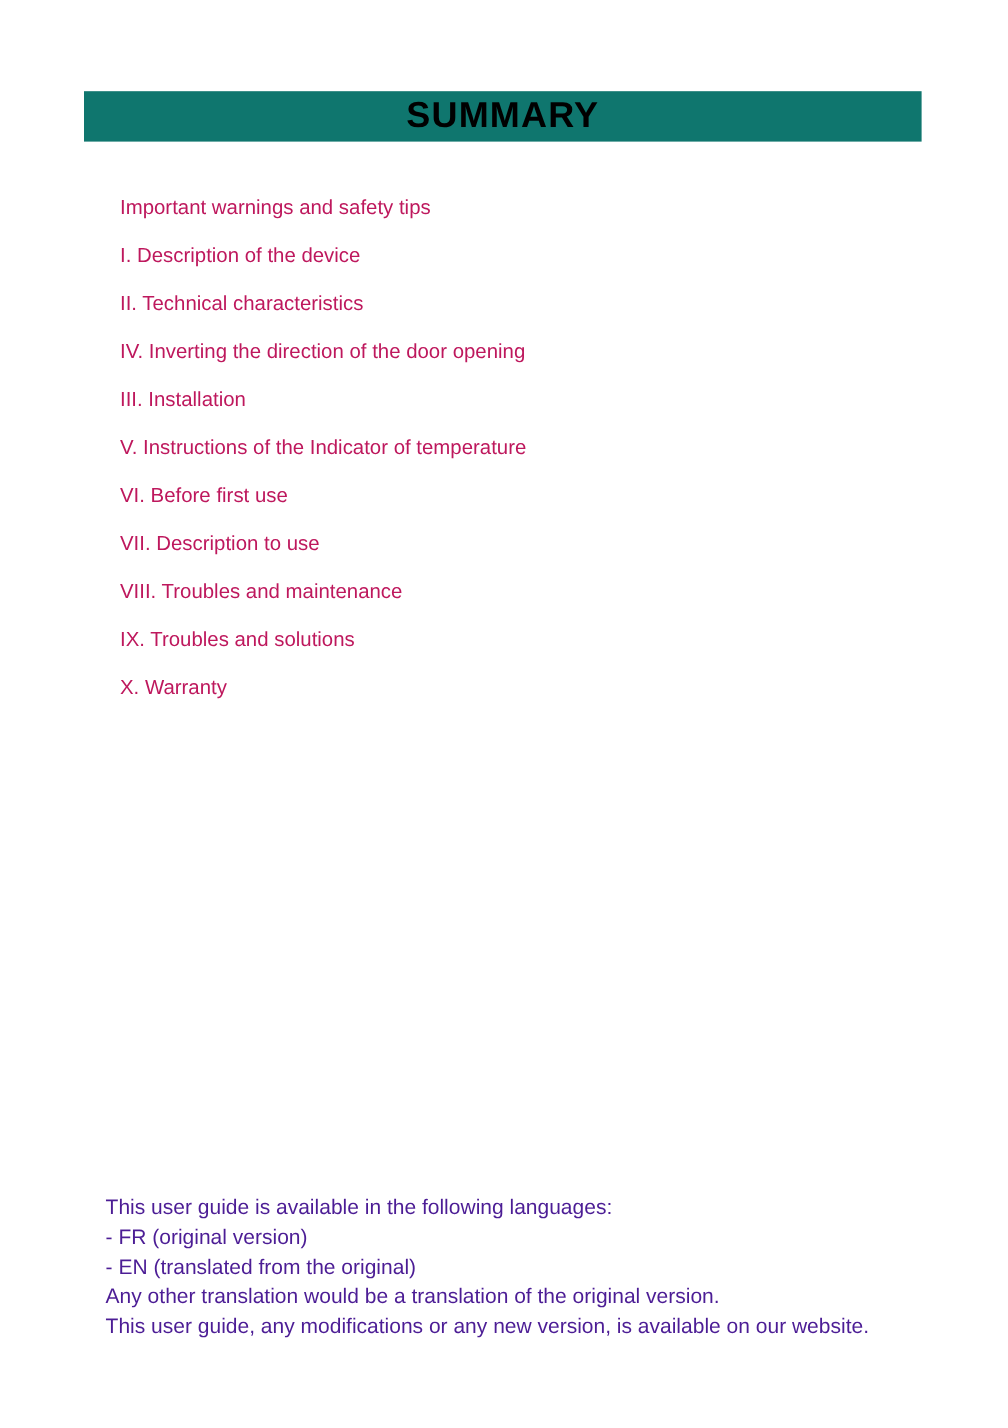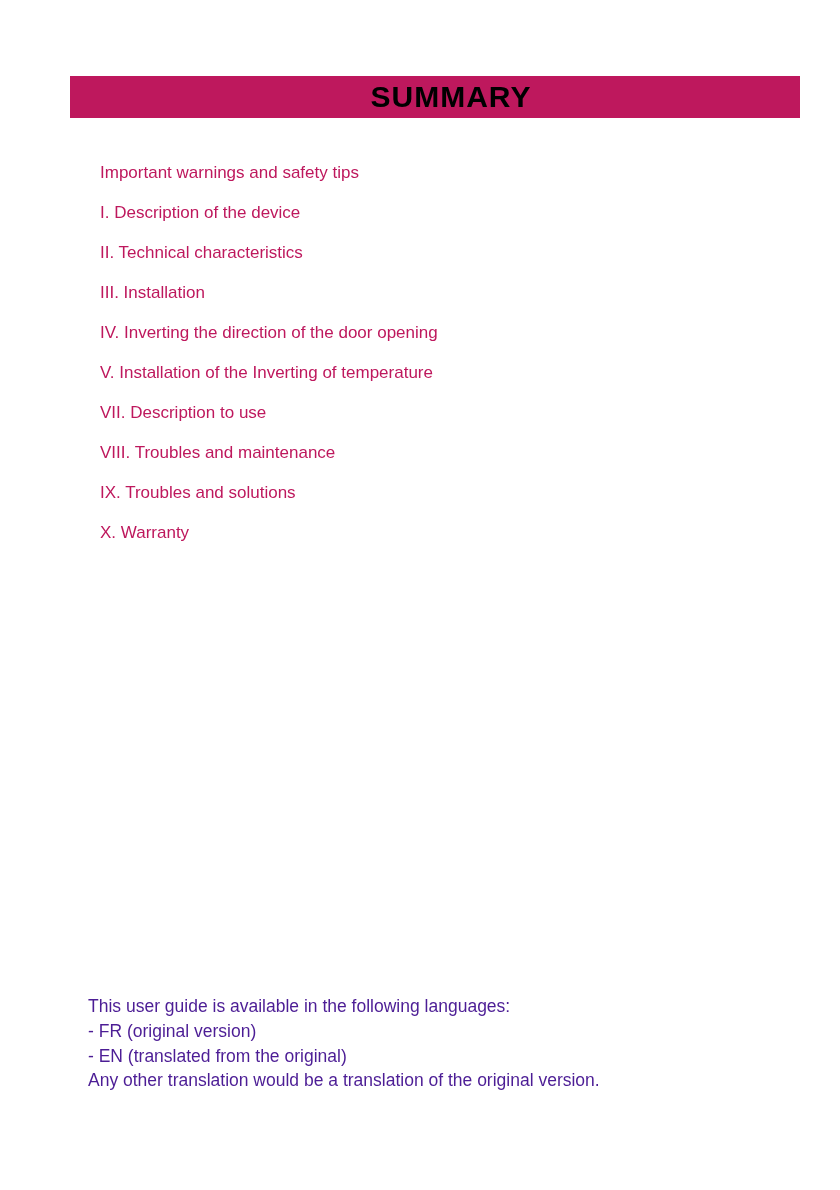--- a/index.html
+++ b/index.html
@@ -15,25 +15,24 @@
     font-family: "Liberation Sans", "DejaVu Sans", sans-serif;
     color: #000000;
     overflow: hidden;
   }
   .header-bar {
     position: absolute;
     left: 70px;
     top: 76px;
     width: 698px;
     height: 42px;
-    background: #be185d;
+    background: #0f766e;
     display: flex;
     align-items: center;
     justify-content: center;
-    padding-left: 32px;
   }
   .header-bar h1 {
     margin: 0;
     font-size: 30px;
     font-weight: bold;
     letter-spacing: 1px;
     color: #000000;
   }
   .toc {
     position: absolute;
@@ -67,29 +66,31 @@
 <div class="page">
 
   <div class="header-bar">
     <h1>SUMMARY</h1>
   </div>
 
   <div class="toc">
     <div class="toc-item">Important warnings and safety tips</div>
     <div class="toc-item">I. Description of the device</div>
     <div class="toc-item">II. Technical characteristics</div>
+    <div class="toc-item">IV. Inverting the direction of the door opening</div>
     <div class="toc-item">III. Installation</div>
-    <div class="toc-item">IV. Inverting the direction of the door opening</div>
-    <div class="toc-item">V. Installation of the Inverting of temperature</div>
+    <div class="toc-item">V. Instructions of the Indicator of temperature</div>
+    <div class="toc-item">VI. Before first use</div>
     <div class="toc-item">VII. Description to use</div>
     <div class="toc-item">VIII. Troubles and maintenance</div>
     <div class="toc-item">IX. Troubles and solutions</div>
     <div class="toc-item">X. Warranty</div>
   </div>
 
   <div class="footer">
     <div class="footer-line">This user guide is available in the following languages:</div>
     <div class="footer-line">- FR (original version)</div>
     <div class="footer-line">- EN (translated from the original)</div>
     <div class="footer-line">Any other translation would be a translation of the original version.</div>
+    <div class="footer-line">This user guide, any modifications or any new version, is available on our website.</div>
   </div>
 
 </div>
 
 </body></html>

